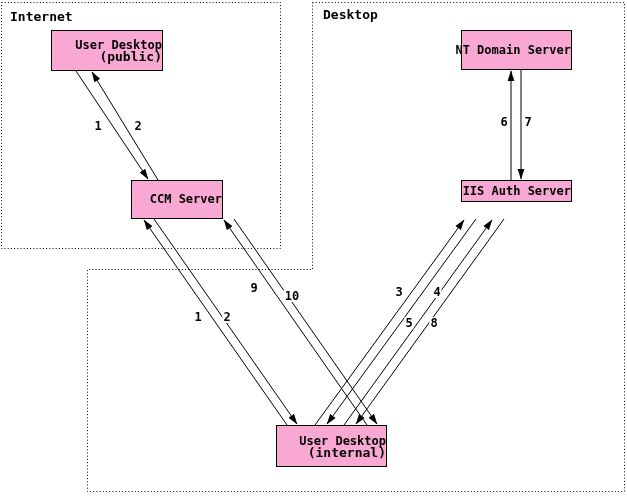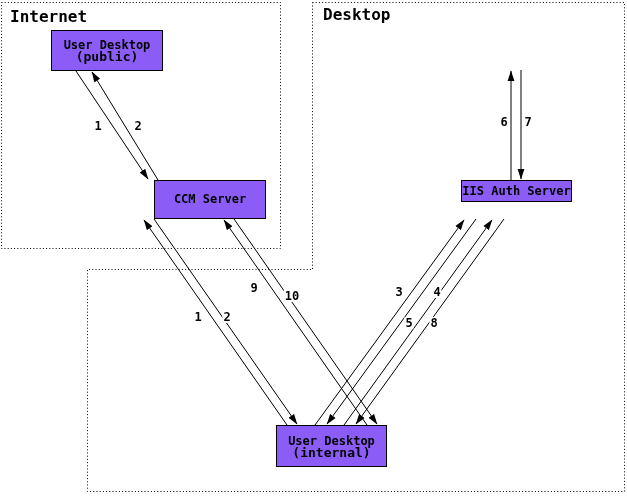--- a/index.html
+++ b/index.html
@@ -8,44 +8,44 @@
     width: 627px;
     height: 497px;
     background: #ffffff;
     font-family: "DejaVu Sans Mono", "Liberation Mono", monospace;
     color: #000000;
     overflow: hidden;
   }
   #wires { position: absolute; left: 0; top: 0; }
   .node {
     position: absolute;
-    background: #8b5cf6;
+    background: #f9a8d4;
     border: 1px solid #000000;
     display: flex;
     flex-direction: column;
-    align-items: center;
+    align-items: flex-end;
     justify-content: center;
     text-align: center;
     box-sizing: border-box;
   }
   .node .label {
     font-size: 12px;
     font-weight: bold;
     line-height: 13px;
     white-space: nowrap;
   }
   .node .sublabel {
     font-size: 13px;
     font-weight: bold;
     line-height: 10px;
     white-space: nowrap;
   }
   .zone-label {
     position: absolute;
-    font-size: 16px;
+    font-size: 13px;
     font-weight: bold;
     line-height: 12px;
     white-space: nowrap;
   }
   .num {
     position: absolute;
     font-size: 12px;
     font-weight: bold;
     line-height: 12px;
     transform: translate(-50%, -50%);
@@ -88,22 +88,25 @@
   </svg>
 
   <div class="zone-label" style="left:10px; top:11px;">Internet</div>
   <div class="zone-label" style="left:323px; top:9px;">Desktop</div>
 
   <div class="node" style="left:51px; top:30px; width:112px; height:41px;">
     <div class="label">User Desktop</div>
     <div class="sublabel">(public)</div>
   </div>
 
+  <div class="node" style="left:461px; top:30px; width:111px; height:40px;">
+    <div class="label">NT Domain Server</div>
+  </div>
 
-  <div class="node" style="left:131px; top:180px; width:112px; height:39px;margin-left:23px;">
+  <div class="node" style="left:131px; top:180px; width:92px; height:39px;">
     <div class="label">CCM Server</div>
   </div>
 
   <div class="node" style="left:461px; top:180px; width:111px; height:22px;">
     <div class="label">IIS Auth Server</div>
   </div>
 
   <div class="node" style="left:276px; top:425px; width:111px; height:42px;">
     <div class="label">User Desktop</div>
     <div class="sublabel">(internal)</div>

